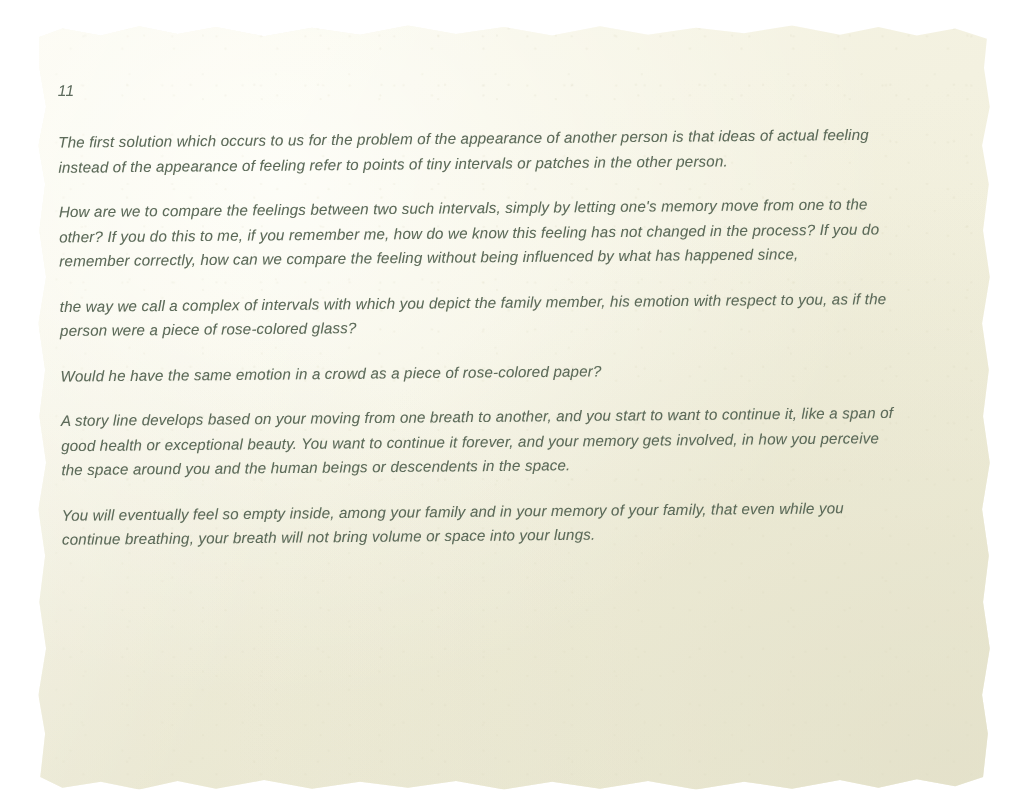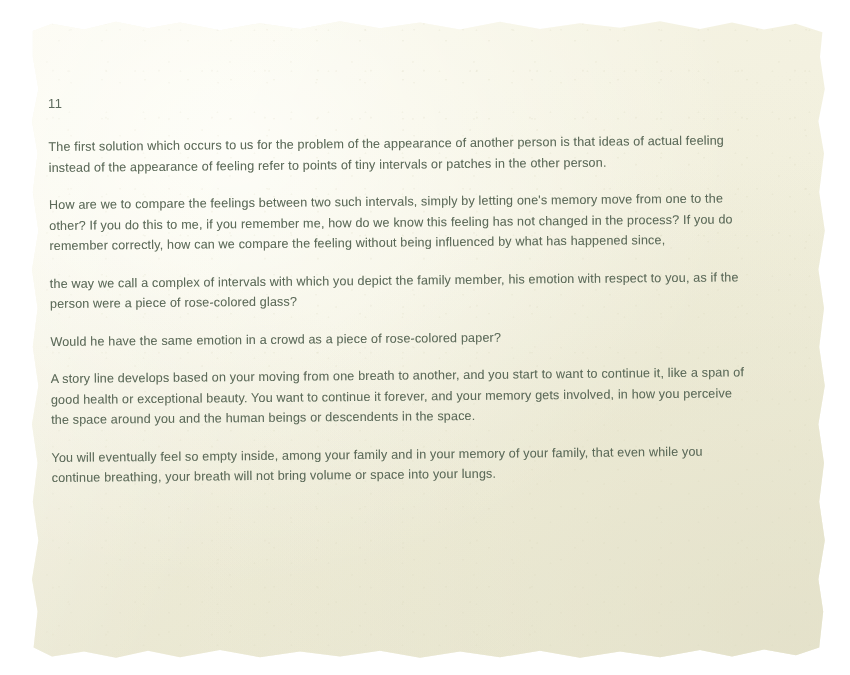--- a/index.html
+++ b/index.html
@@ -77,22 +77,23 @@
     background:
       linear-gradient(115deg, rgba(255,255,252,0.45) 0%, rgba(255,255,252,0.0) 38%),
       radial-gradient(ellipse at 95% 95%, rgba(222,219,195,0.55) 0%, rgba(222,219,195,0.0) 55%),
       radial-gradient(ellipse at 3% 98%, rgba(226,223,200,0.40) 0%, rgba(226,223,200,0.0) 45%);
     pointer-events: none;
   }
 
   .content {
     position: absolute;
     left: 48px;
-    top: 96px;
+    top: 68px;
     width: 700px;
+    font-style: italic;
   }
 
   .page-number {
     font-size: 13px;
     color: #5d6b5d;
     letter-spacing: 0.3px;
     margin-bottom: 26px;
     font-family: "Liberation Sans", sans-serif;
   }
 

